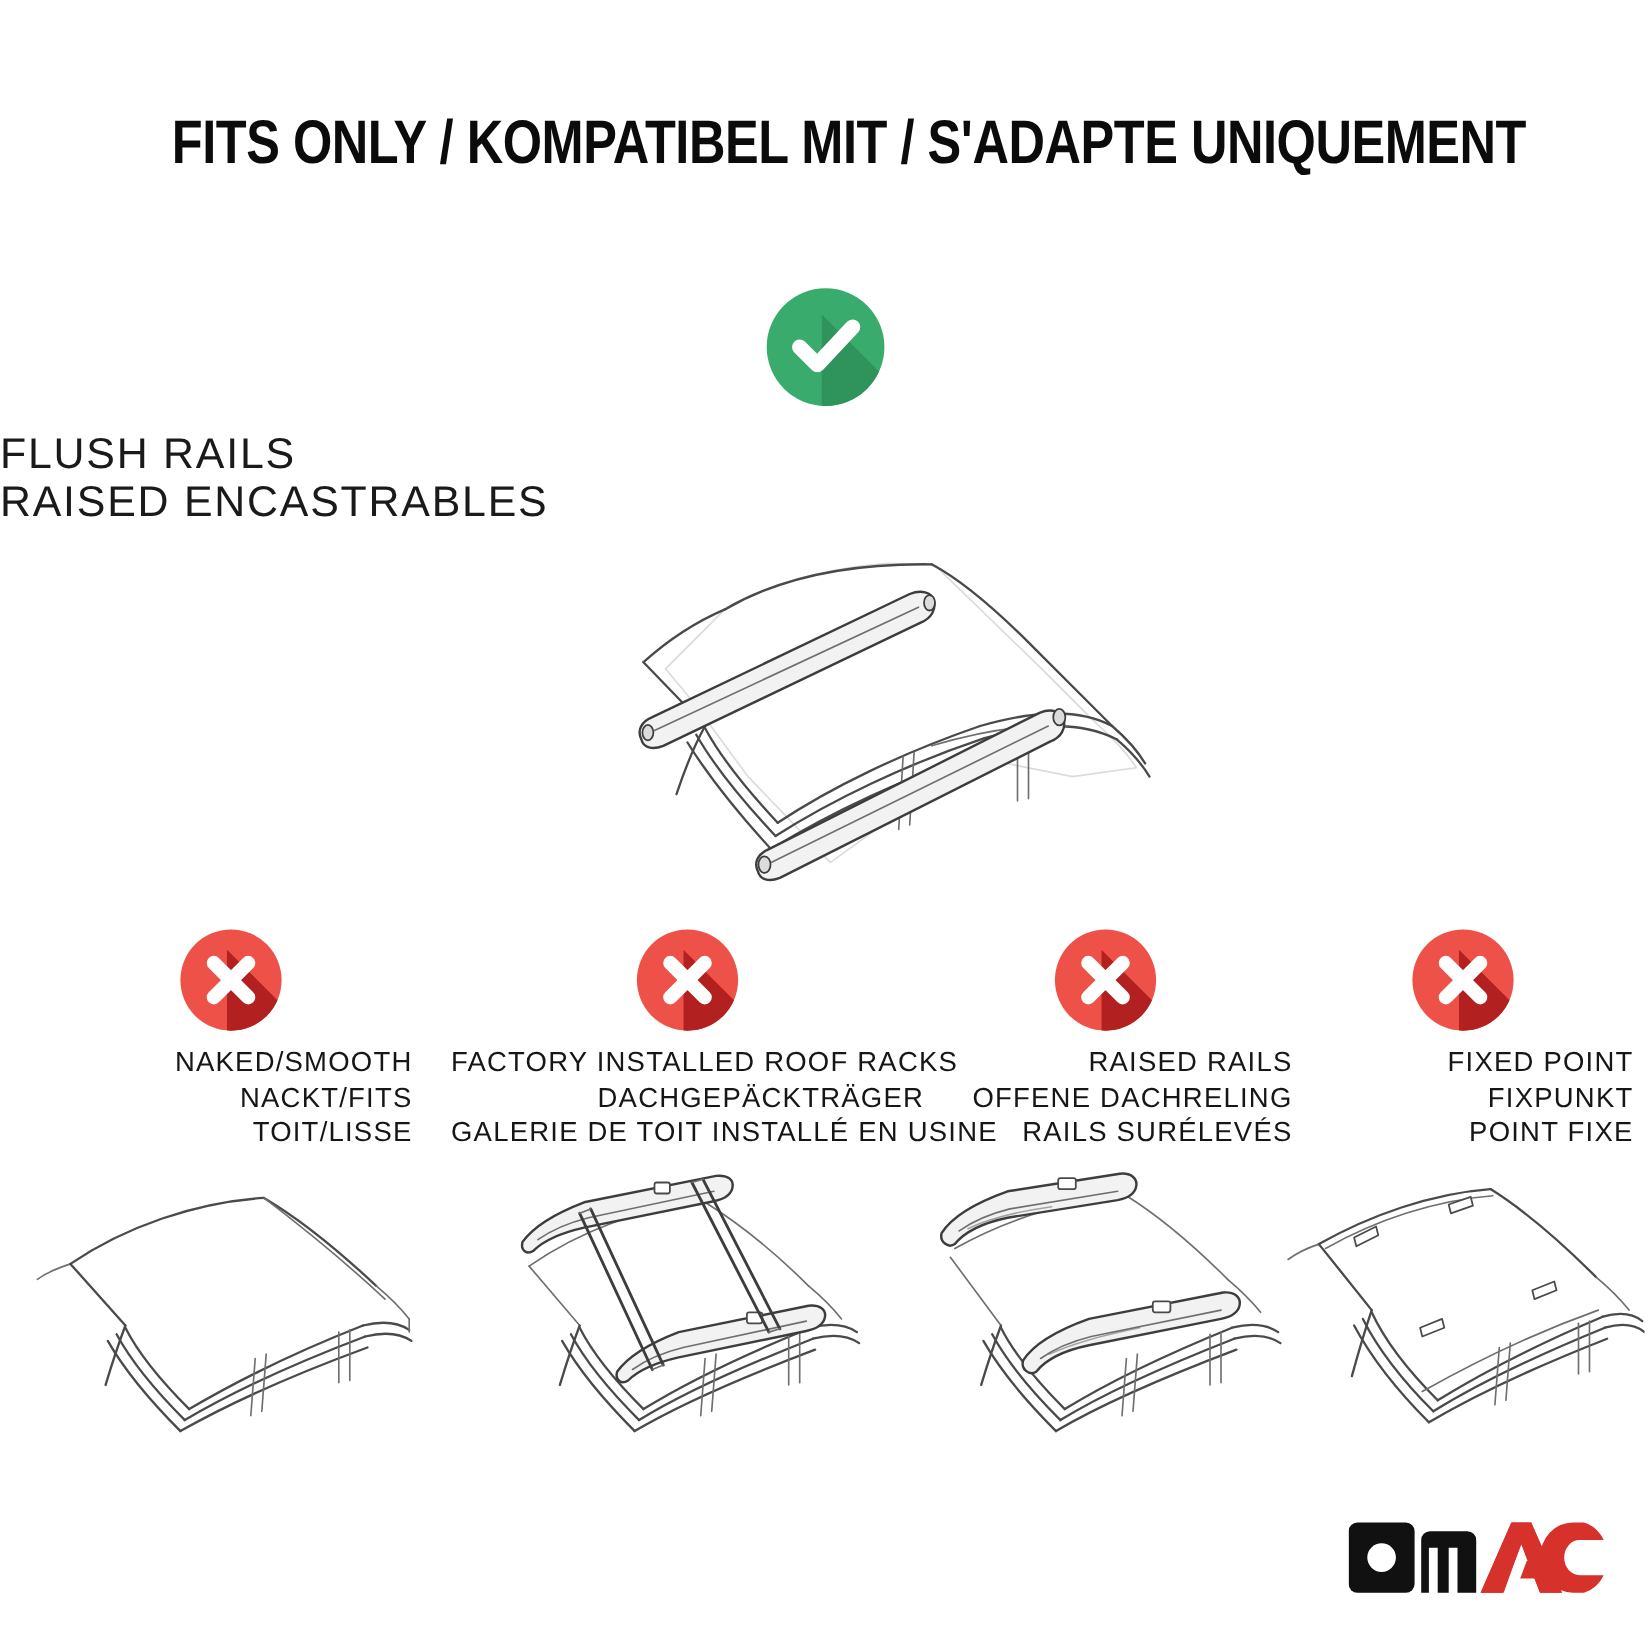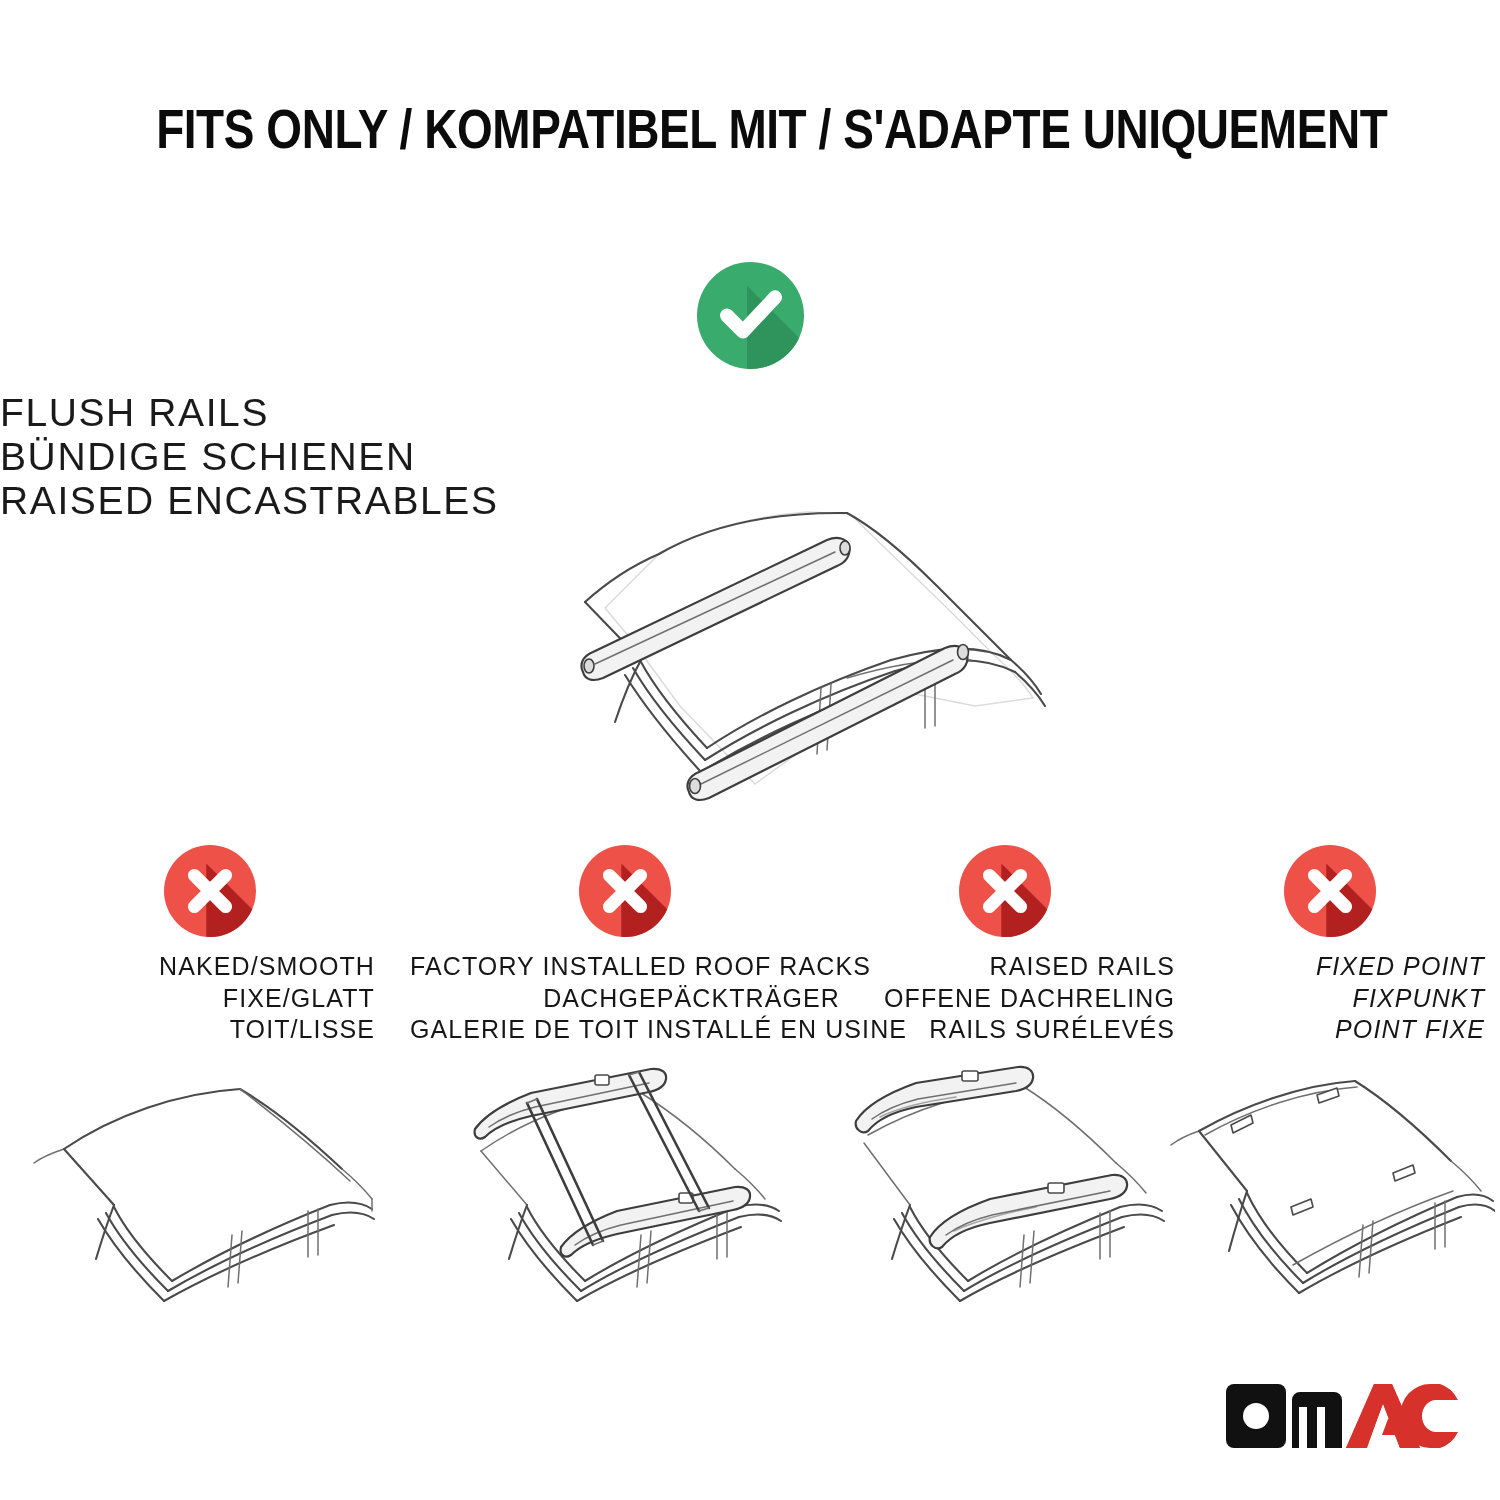--- a/index.html
+++ b/index.html
@@ -169,21 +169,20 @@
 
   <span class="status-icon" id="hero-check-icon">
     <span class="shadow"></span>
     <svg class="glyph-svg" viewBox="0 0 100 100">
       <path d="M28 50 L43 65 L73 33" fill="none" stroke="#ffffff" stroke-width="13" stroke-linecap="round" stroke-linejoin="round"></path>
     </svg>
   </span>
 
   <div id="hero-labels">
     <div>FLUSH RAILS</div>
-    <div>BÜNDIGE SCHIENEN</div>
     <div>RAISED ENCASTRABLES</div>
   </div>
 </div>
 
 <div id="hero-drawing">
   <svg class="lineart" width="610" height="310" viewBox="0 0 610 310">
 
     <path d="M206 60 C246 38 300 24 352 20 L395 22 L492 116 L540 164
              C560 182 572 196 578 206
              L520 214 L430 196 L372 240 L300 292
@@ -236,21 +235,21 @@
 
   <div class="option-col" style="left:45px; width:330px;">
     <span class="status-icon option-x-icon">
       <span class="shadow"></span>
       <svg class="glyph-svg" viewBox="0 0 100 100">
         <path d="M33 33 L67 67 M67 33 L33 67" fill="none" stroke="#ffffff" stroke-width="14" stroke-linecap="round"></path>
       </svg>
     </span>
     <div class="option-label">
       <div>NAKED/SMOOTH</div>
-      <div>FIXE/GLATT</div>
+      <div>NACKT/FITS</div>
       <div>TOIT/LISSE</div>
     </div>
     <div class="option-drawing" style="top:214px;">
       <svg class="lineart" width="360" height="250" viewBox="0 0 360 250">
         <path d="M34 90 C84 56 148 34 210 30"></path>
         <path d="M210 30 C244 50 278 78 312 110"></path>
         <path d="M34 90 C22 94 12 98 4 104" class="thin"></path>
         <path d="M34 90 L84 146"></path>
         <path d="M84 146 C78 162 72 180 66 200"></path>
         <path d="M84 148 C96 172 118 198 142 222"></path>
@@ -368,21 +367,21 @@
 
         <path class="railfill" d="M110 178 C120 162 142 150 170 140 L292 116 C302 115 308 120 307 127
                  C306 134 300 138 290 140 L170 164 C146 169 130 178 122 188 C116 192 108 186 110 178 Z"></path>
         <path d="M126 176 C140 166 156 160 172 156 L290 132" class="thin"></path>
         <rect x="228" y="124" width="16" height="10" rx="2" class="tab"></rect>
         <path d="M134 172 C156 162 186 154 216 148" class="thin" opacity=".6"></path>
       </svg>
     </div>
   </div>
 
-  <div class="option-col" style="left:1175px; width:310px;font-style:italic;">
+  <div class="option-col" style="left:1175px; width:310px;">
     <span class="status-icon option-x-icon">
       <span class="shadow"></span>
       <svg class="glyph-svg" viewBox="0 0 100 100">
         <path d="M33 33 L67 67 M67 33 L33 67" fill="none" stroke="#ffffff" stroke-width="14" stroke-linecap="round"></path>
       </svg>
     </span>
     <div class="option-label">
       <div>FIXED POINT</div>
       <div>FIXPUNKT</div>
       <div>POINT FIXE</div>

